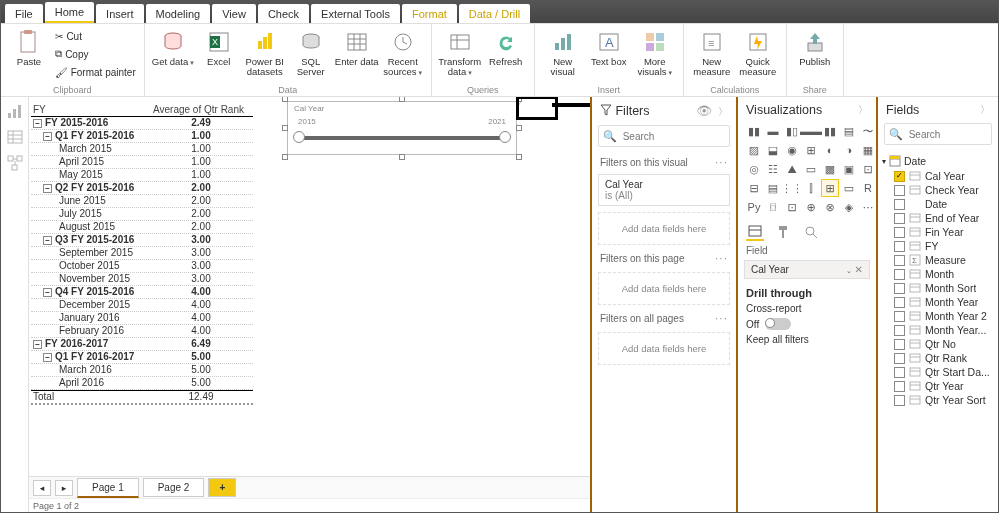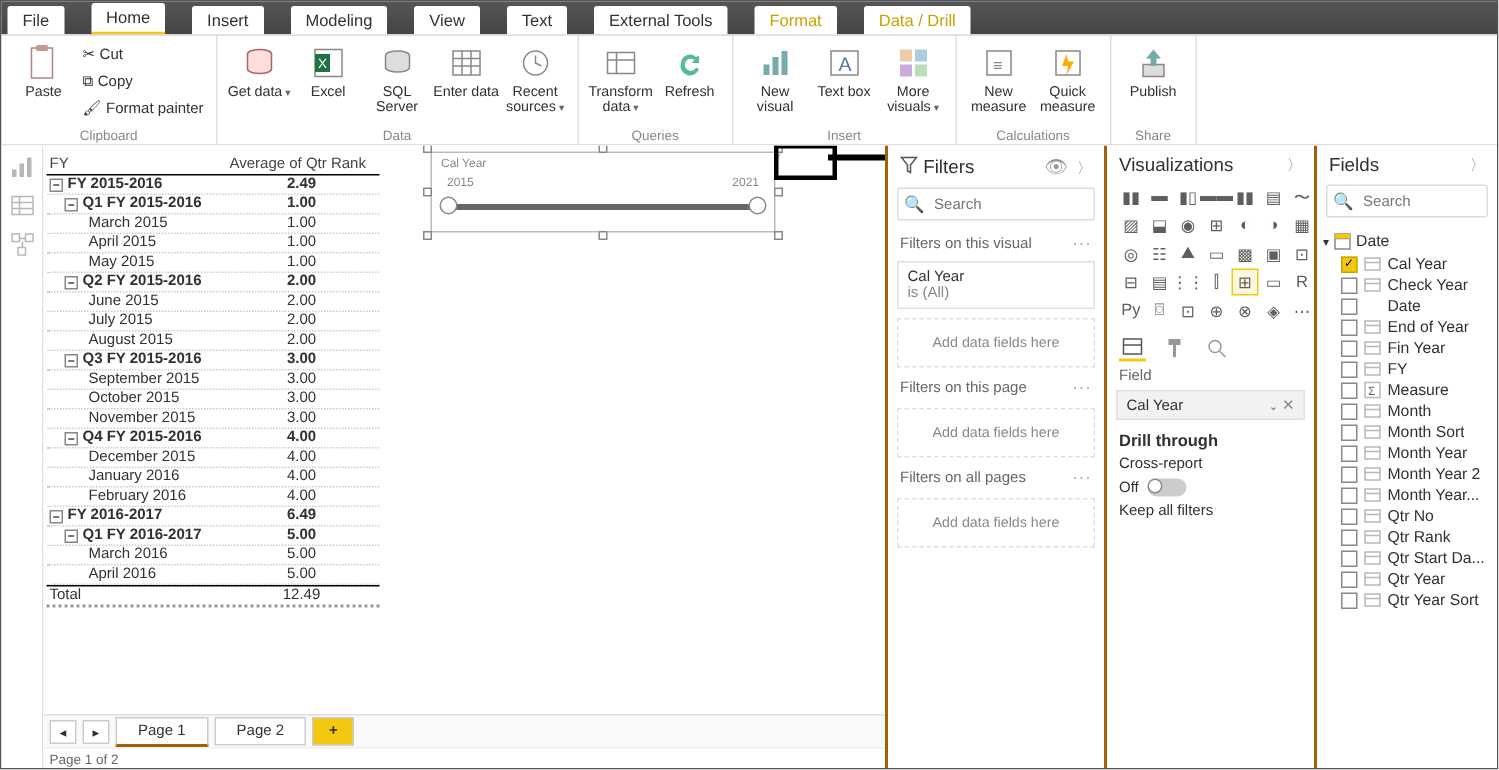--- a/index.html
+++ b/index.html
@@ -1,21 +1,21 @@
 <!DOCTYPE html>
 <html><head>
 <meta charset="utf-8">
 <style>
 html,body{margin:0;padding:0;font-family:"Segoe UI",Arial,sans-serif;font-size:11px;color:#323130;background:#fff;height:513px;width:999px;overflow:hidden}
 *{box-sizing:border-box}
 .window{display:flex;flex-direction:column;height:100%;border:1px solid #555}
 
 
 .menubar{display:flex;align-items:flex-end;height:22px;background:linear-gradient(#555,#444);padding:0 4px;gap:0}
-.menubar .tab{background:#fff;padding:4px 10px 3px;border-radius:2px 2px 0 0;margin-right:18px;cursor:pointer}
+.menubar .tab{background:#fff;padding:4px 10px 3px;border-radius:2px 2px 0 0;margin-right:2px;cursor:pointer}
 .menubar .tab.active{border-bottom:2px solid #f2c811}
 .menubar .tab.file{background:#fff;border:none}
 .menubar .tab.fmt{color:#c9a200}
 .menubar .tab.dd{color:#c9a200}
 
 
 .ribbon{display:flex;background:#fff;border-top:1px solid #e1dfdd;border-bottom:1px solid #e1dfdd;height:74px}
 .group{display:flex;flex-direction:column;align-items:center;border-right:1px solid #e1dfdd;padding:2px 6px 1px}
 .group .btns{display:flex;align-items:flex-start;gap:2px;flex:1}
 .group .glabel{font-size:9px;color:#888;text-align:center;line-height:10px}
@@ -123,21 +123,21 @@
 <body>
 
 <div class="window">
 
 <div class="menubar">
   <div class="tab file">File</div>
   <div class="tab active">Home</div>
   <div class="tab">Insert</div>
   <div class="tab">Modeling</div>
   <div class="tab">View</div>
-  <div class="tab">Text</div>
+  <div class="tab">Check</div>
   <div class="tab">External Tools</div>
   <div class="tab fmt">Format</div>
   <div class="tab dd">Data / Drill</div>
 </div>
 
 <div class="ribbon">
   <div class="group">
     <div class="btns">
       <div class="bigbtn">
         <span class="ic">
@@ -179,20 +179,30 @@
           </div>
       <div class="bigbtn">
             <span class="ic">
               <svg width="22" height="22">
                 <rect x="2" y="2" width="18" height="18" fill="#fff" stroke="#888"></rect>
                 <rect x="2" y="5" width="10" height="12" fill="#1f7244"></rect>
                 <text x="4" y="14" fill="#fff" font-size="9">X</text>
               </svg>
             </span>
             <span class="lbl">Excel</span>
+          </div>
+      <div class="bigbtn">
+            <span class="ic">
+              <svg width="22" height="22">
+                <rect x="4" y="10" width="4" height="8" fill="#f2c811"></rect>
+                <rect x="9" y="6" width="4" height="12" fill="#f2c811"></rect>
+                <rect x="14" y="2" width="4" height="16" fill="#f2c811"></rect>
+              </svg>
+            </span>
+            <span class="lbl">Power BI datasets</span>
           </div>
       <div class="bigbtn">
             <span class="ic">
               <svg width="22" height="22">
                 <ellipse cx="11" cy="6" rx="8" ry="3" fill="#ddd" stroke="#888"></ellipse>
                 <path d="M3 6v8c0 1.7 3.6 3 8 3s8-1.3 8-3V6" fill="#ddd" stroke="#888"></path>
               </svg>
             </span>
             <span class="lbl">SQL Server</span>
           </div>

